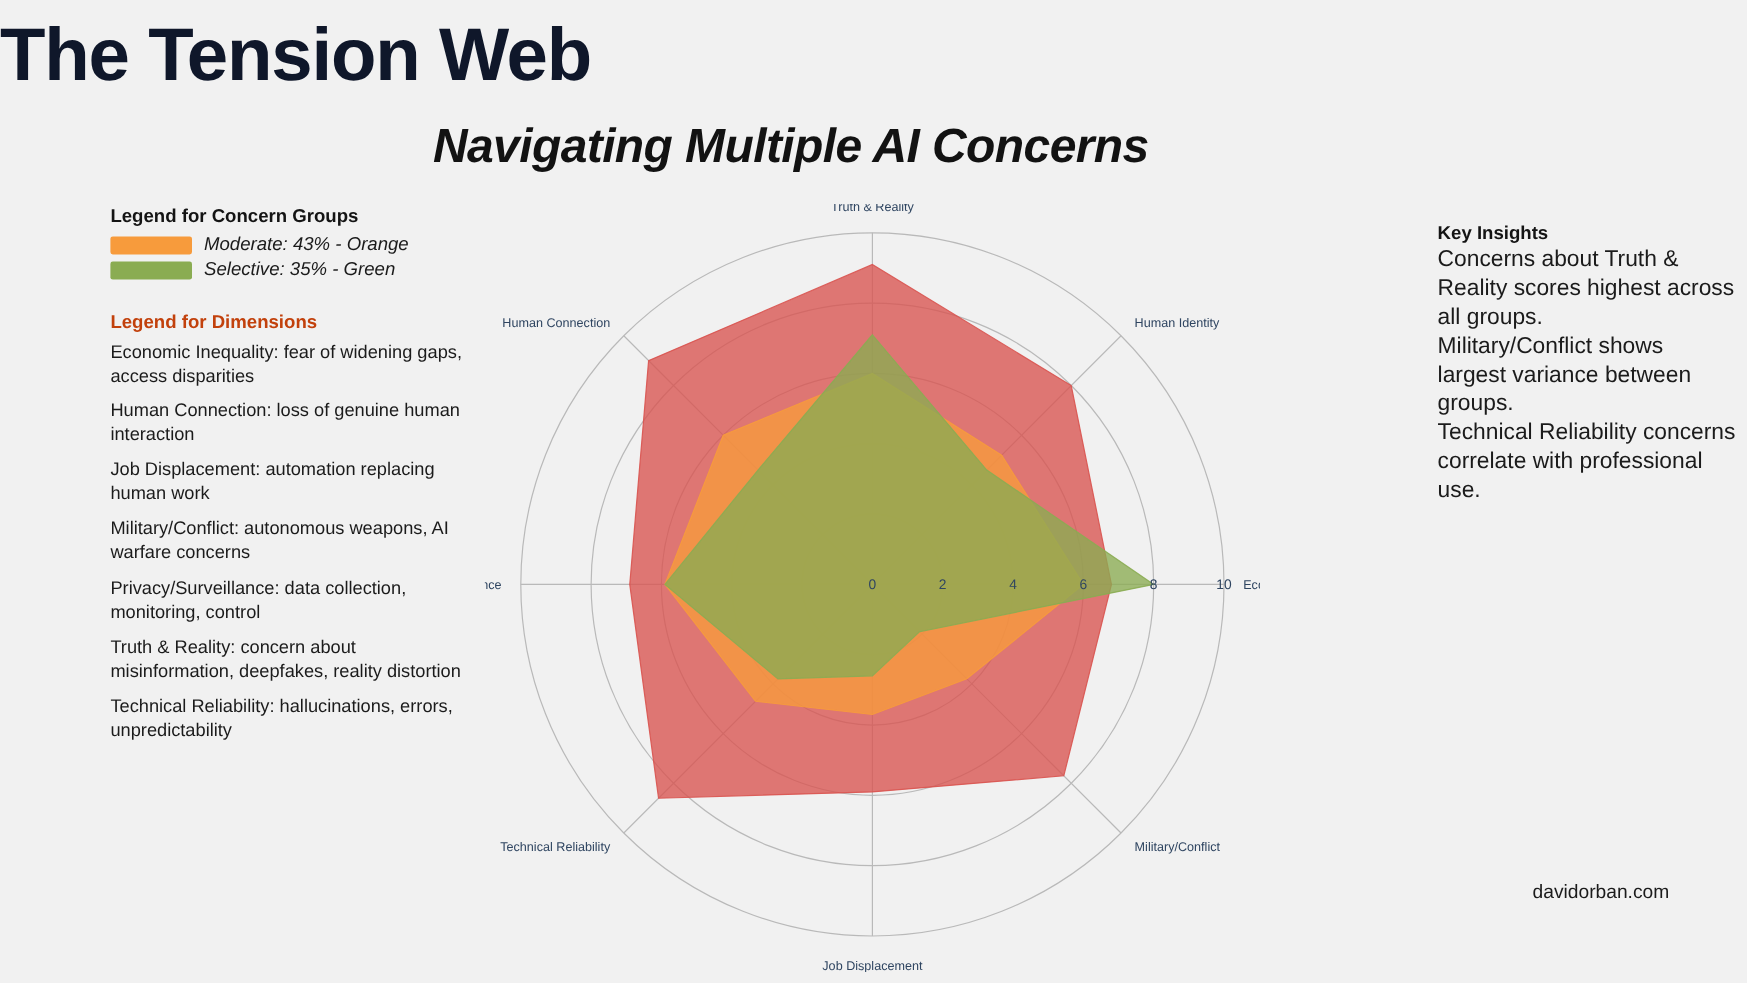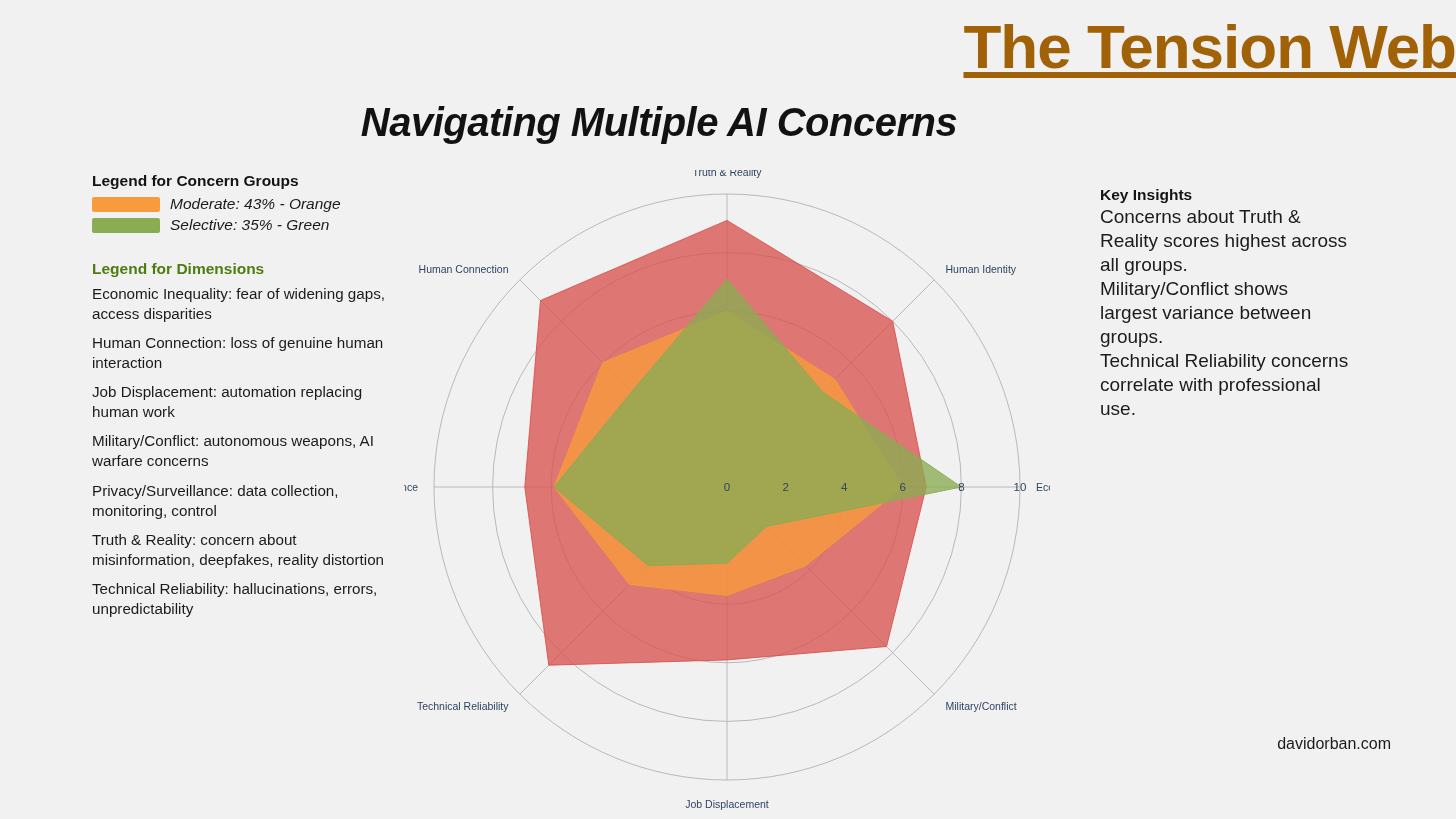--- a/index.html
+++ b/index.html
@@ -5,43 +5,42 @@
   html,body{margin:0;padding:0;}
   body{
     width:1456px;height:819px;
     background:#f1f1f1;
     font-family:"Liberation Sans", sans-serif;
     color:#1a1a1a;
     overflow:hidden;
     position:relative;
   }
   .title{
-    position:absolute;left:0;top:14px;width:1456px;text-align:right;
-    font-size:62px;font-weight:bold;letter-spacing:-1px;color:#a16207;
+    position:absolute;left:0;top:14px;width:1456px;text-align:left;
+    font-size:62px;font-weight:bold;letter-spacing:-1px;color:#0f172a;
     line-height:1.05;
-    text-decoration:underline;
   }
   .subtitle{
     position:absolute;left:0;top:100px;width:1318px;text-align:center;
     font-size:40px;font-weight:bold;font-style:italic;color:#121212;
     letter-spacing:-0.5px;
   }
 
   
   .left-col{position:absolute;left:92px;top:172px;width:300px;}
   .legend-head{font-size:15.5px;font-weight:bold;color:#141414;margin-bottom:5px;}
   .swatch-row{display:flex;align-items:center;margin-bottom:3px;}
   .swatch{width:68px;height:15px;border-radius:2px;flex:0 0 auto;}
   .swatch-label{margin-left:10px;font-size:15.5px;font-style:italic;font-weight:500;color:#1b1b1b;white-space:nowrap;}
 
-  .dims-head{font-size:15.5px;font-weight:bold;color:#4d7c0f;margin-top:26px;margin-bottom:6px;}
+  .dims-head{font-size:15.5px;font-weight:bold;color:#c2410c;margin-top:26px;margin-bottom:6px;}
   .dim-item{font-size:15.2px;line-height:1.32;color:#1b1b1b;margin-bottom:9px;}
 
   
-  .right-col{position:absolute;left:1100px;top:186px;width:250px;}
+  .right-col{position:absolute;left:1198px;top:186px;width:250px;}
   .insights-head{font-size:15.5px;font-weight:bold;color:#141414;margin-bottom:1px;}
   .insight-item{font-size:19px;line-height:1.26;color:#1b1b1b;}
   .credit{
     position:absolute;left:1141px;top:735px;width:250px;text-align:right;
     font-size:16px;color:#1b1b1b;
   }
 
   
   .chart-wrap{position:absolute;left:404px;top:170px;width:646px;height:640px;}
   svg{display:block;}

